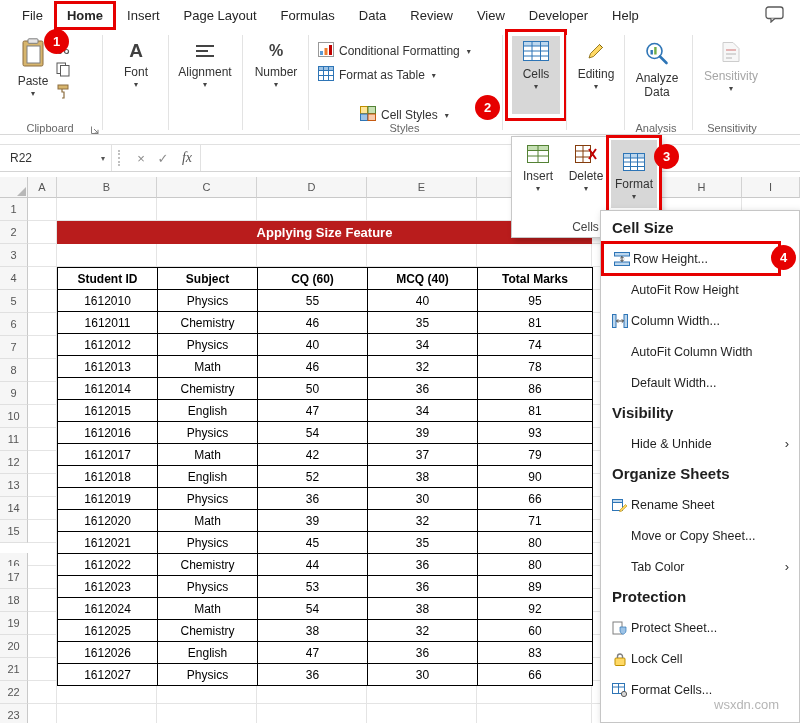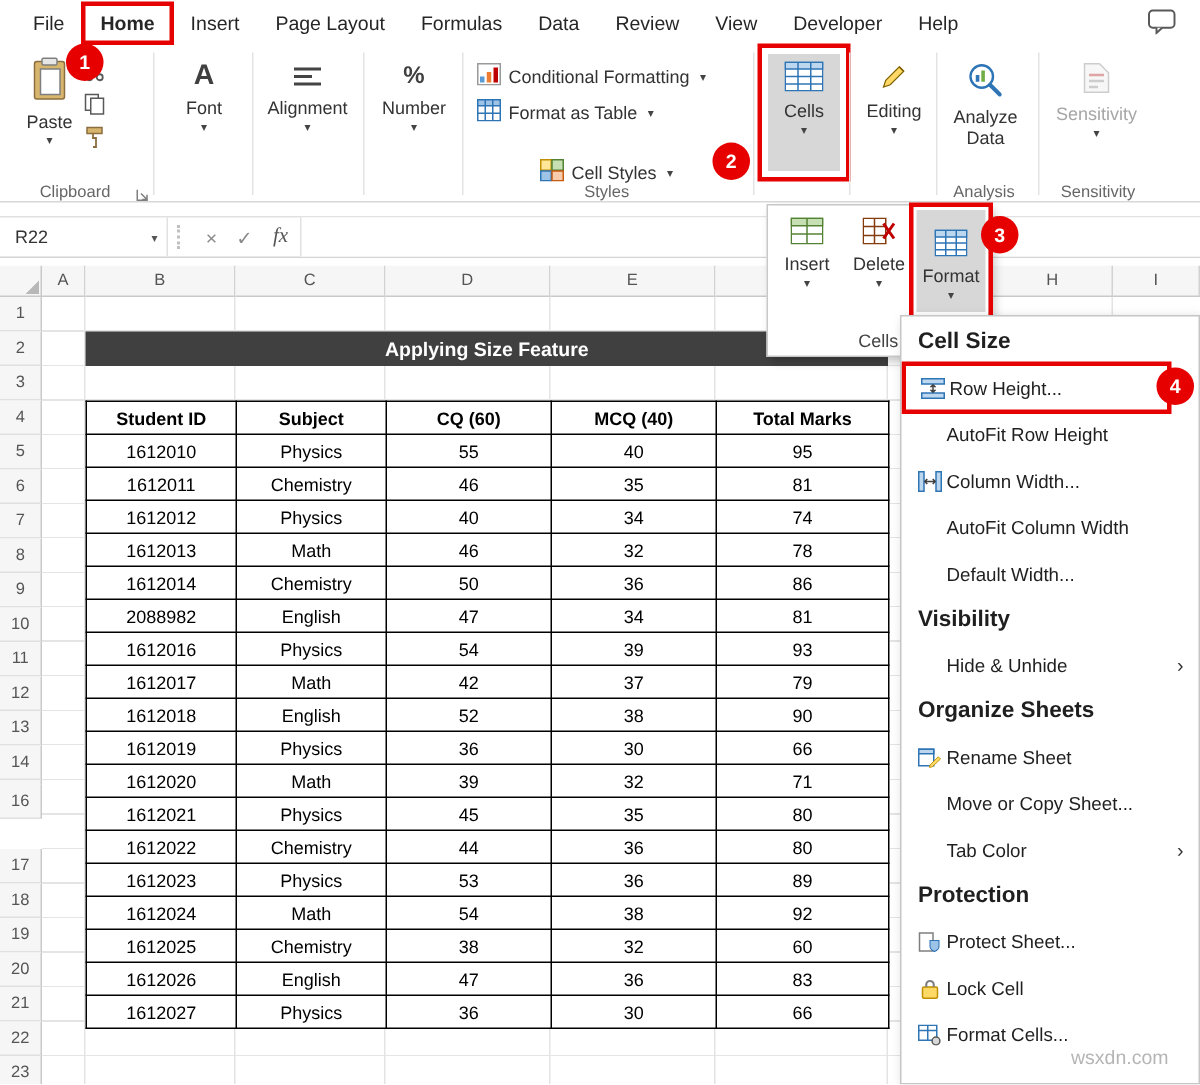--- a/index.html
+++ b/index.html
@@ -50,21 +50,21 @@
     border-left:9px solid transparent; border-bottom:9px solid #b8b8b8; }
   .colhdr { position:absolute; top:0; height:21px; background:#f6f6f6; border-right:1px solid #d2d2d2;
     border-bottom:1px solid #c9c9c9; display:flex; align-items:center; justify-content:center;
     font-size:11px; color:#555; }
   .rowhdr { position:absolute; left:0; width:28px; height:23px; background:#f6f6f6;
     border-right:1px solid #c9c9c9; border-bottom:1px solid #e0e0e0; display:flex; align-items:center;
     justify-content:center; font-size:11px; color:#555; }
   .gridarea { position:absolute; left:28px; top:21px; right:0; bottom:0;
     background-image:repeating-linear-gradient(to bottom, transparent 0 22px, #e4e4e4 22px 23px); }
   .vline { position:absolute; top:21px; bottom:0; width:1px; background:#e4e4e4; }
-  .sheet-title { position:absolute; left:57px; top:44px; width:535px; height:23px; background:#404040;
+  .sheet-title { position:absolute; left:57px; top:44px; width:535px; height:23px; background:#b91c1c;
     color:#fff; font-weight:bold; font-size:13px; display:flex; align-items:center; justify-content:center; }
   .stable { position:absolute; left:57px; top:90px; border-collapse:collapse; table-layout:fixed;
     background:#fff; }
   .stable td, .stable th { border:1px solid #000; height:22px; text-align:center; font-size:12px;
     padding:0; font-weight:normal; color:#000; overflow:hidden; white-space:nowrap; }
   .stable thead th { font-weight:bold; }
 
   
   .flyout { position:absolute; left:511px; top:136px; width:149px; height:102px; background:#fff;
     border:1px solid #c8c8c8; box-shadow:3px 3px 6px rgba(0,0,0,.22); z-index:5; }
@@ -319,21 +319,21 @@
         <div class="rowhdr" style="top: 136px;">6</div>
         <div class="rowhdr" style="top: 159px;">7</div>
         <div class="rowhdr" style="top: 182px;">8</div>
         <div class="rowhdr" style="top: 205px;">9</div>
         <div class="rowhdr" style="top: 228px;">10</div>
         <div class="rowhdr" style="top: 251px;">11</div>
         <div class="rowhdr" style="top: 274px;">12</div>
         <div class="rowhdr" style="top: 297px;">13</div>
         <div class="rowhdr" style="top: 320px;">14</div>
         <div class="rowhdr" style="top: 343px;">15</div>
-        <div class="rowhdr" style="top: 346px;">16</div>
+        <div class="rowhdr" style="top: 376px;">16</div>
         <div class="rowhdr" style="top: 389px;">17</div>
         <div class="rowhdr" style="top: 412px;">18</div>
         <div class="rowhdr" style="top: 435px;">19</div>
         <div class="rowhdr" style="top: 458px;">20</div>
         <div class="rowhdr" style="top: 481px;">21</div>
         <div class="rowhdr" style="top: 504px;">22</div>
         <div class="rowhdr" style="top: 527px;">23</div>
       </div>
     <div class="sheet-title">Applying Size Feature</div>
     <table class="stable" id="stable">
@@ -383,21 +383,21 @@
             <td>78</td>
           </tr>
           <tr>
             <td>1612014</td>
             <td>Chemistry</td>
             <td>50</td>
             <td>36</td>
             <td>86</td>
           </tr>
           <tr>
-            <td>2088982</td>
+            <td>1612015</td>
             <td>English</td>
             <td>47</td>
             <td>34</td>
             <td>81</td>
           </tr>
           <tr>
             <td>1612016</td>
             <td>Physics</td>
             <td>54</td>
             <td>39</td>

